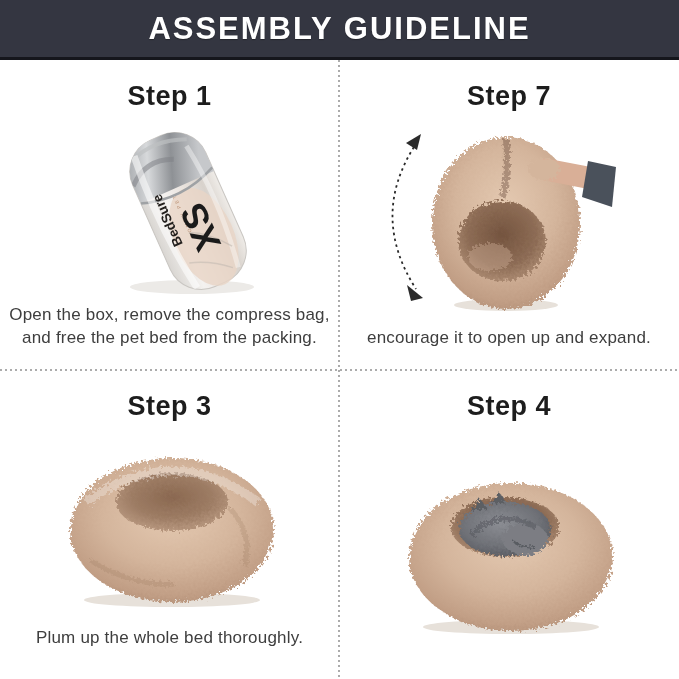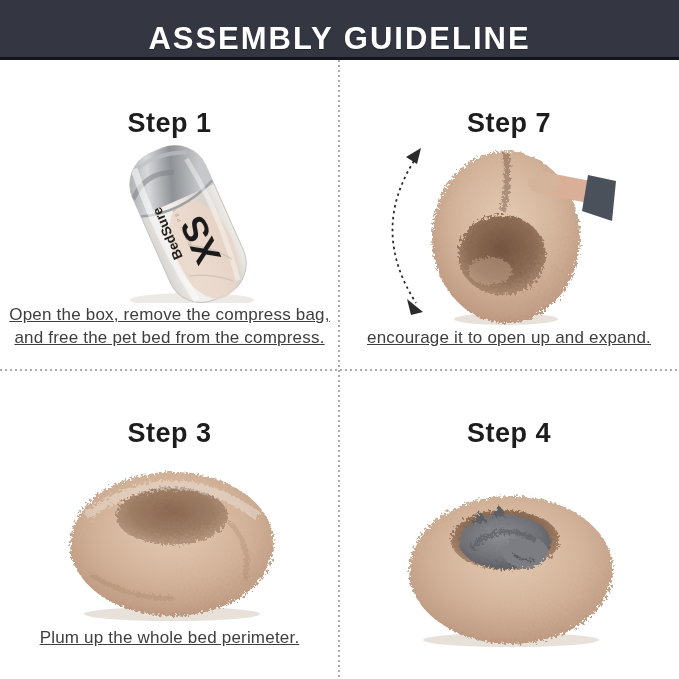--- a/index.html
+++ b/index.html
@@ -8,21 +8,21 @@
     width:679px;height:679px;
     background:#ffffff;
     font-family:"Liberation Sans", sans-serif;
     overflow:hidden;
   }
   
   .banner{
     height:57px;
     background:#343641;
     border-bottom:3px solid #15161c;
-    display:flex;align-items:flex-end;justify-content:center;
+    display:flex;align-items:center;justify-content:center;
   }
   .banner h1{
     margin:0;
     color:#ffffff;
     font-size:31px;
     font-weight:700;
     letter-spacing:2px;
     text-shadow:0 1px 1px rgba(0,0,0,.35);
   }
   
@@ -35,21 +35,21 @@
   }
   .divider-v{
     position:absolute;left:338px;top:0;bottom:0;width:2px;
     background:repeating-linear-gradient(to bottom,#ababab 0 2px,transparent 2px 5px);
   }
   .divider-h{
     position:absolute;top:309px;left:0;right:0;height:2px;
     background:repeating-linear-gradient(to right,#ababab 0 2px,transparent 2px 5px);
   }
   .panel{
-    display:flex;flex-direction:column;align-items:center;margin-top:27px;
+    display:flex;flex-direction:column;align-items:center;
   }
   .step-title{
     margin:21px 0 0 0;
     font-size:27px;
     font-weight:700;
     color:#1d1d1d;
     letter-spacing:.5px;
   }
   .figure{
     flex:1;width:100%;
@@ -58,21 +58,21 @@
   }
   .caption{
     margin:0 0 21px 0;
     font-size:17px;
     line-height:23px;
     color:#3e3e3e;
     letter-spacing:.2px;
     text-align:center;
   }
   .row2 .caption{margin-bottom:30px;}
-  .caption span{display:block;text-decoration:underline;}
+  .caption span{display:block;}
   svg text{font-family:"Liberation Sans", sans-serif;}
 </style>
 </head>
 <body>
 
 <svg width="0" height="0" style="position:absolute" aria-hidden="true">
   <defs>
     <filter id="fur" x="-15%" y="-15%" width="130%" height="130%">
       <feTurbulence type="fractalNoise" baseFrequency="0.38" numOctaves="2" seed="3" result="n"></feTurbulence>
       <feDisplacementMap in="SourceGraphic" in2="n" scale="9"></feDisplacementMap>
@@ -146,21 +146,21 @@
               <path d="M -20,48 q 20,6 38,22" stroke="rgba(185,178,170,0.45)" stroke-width="1.5" fill="none"></path>
             </g>
             <text transform="translate(-18,28) rotate(-90)" font-size="13.5" font-weight="700" fill="#23201e">BedSure</text>
             <text transform="translate(-5,26) rotate(-90)" font-size="4.8" letter-spacing="2.2" fill="#bb9275">COMFY PET</text>
             <text transform="translate(17,44) rotate(-90)" font-size="36" font-weight="600" fill="#1a1a1a">XS</text>
           </g>
         </svg>
       </div>
       <p class="caption">
         <span>Open the box, remove the compress bag,</span>
-        <span>and free the pet bed from the compress.</span>
+        <span>and free the pet bed from the packing.</span>
       </p>
     </section>
 
     <section class="panel">
       <h2 class="step-title">Step 7</h2>
       <div class="figure">
         <svg width="310" height="188" viewBox="0 0 310 188">
 
           <g>
             <path d="M 60,22 Q 16,92 62,164" fill="none" stroke="#2b2b2b" stroke-width="1.8" stroke-dasharray="2.5 3.5"></path>
@@ -197,21 +197,21 @@
           <g filter="url(#fur)">
             <ellipse cx="152" cy="92" rx="102" ry="72" fill="url(#bedBody)"></ellipse>
             <ellipse cx="152" cy="64" rx="56" ry="29" fill="url(#bedHole)"></ellipse>
             <path d="M 66,64 Q 152,2 238,64" stroke="rgba(255,255,255,0.30)" stroke-width="9" fill="none"></path>
             <path d="M 70,122 q 40,26 84,24" stroke="rgba(140,105,80,0.18)" stroke-width="5" fill="none"></path>
             <path d="M 210,70 q 24,28 14,58" stroke="rgba(140,105,80,0.18)" stroke-width="5" fill="none"></path>
           </g>
         </svg>
       </div>
       <p class="caption">
-        <span>Plum up the whole bed perimeter.</span>
+        <span>Plum up the whole bed thoroughly.</span>
         <span></span>
       </p>
     </section>
 
     <section class="panel row2">
       <h2 class="step-title">Step 4</h2>
       <div class="figure">
         <svg width="300" height="172" viewBox="0 0 300 172">
           <ellipse cx="152" cy="162" rx="88" ry="7" fill="#e7e1da"></ellipse>
           <g filter="url(#fur)">

